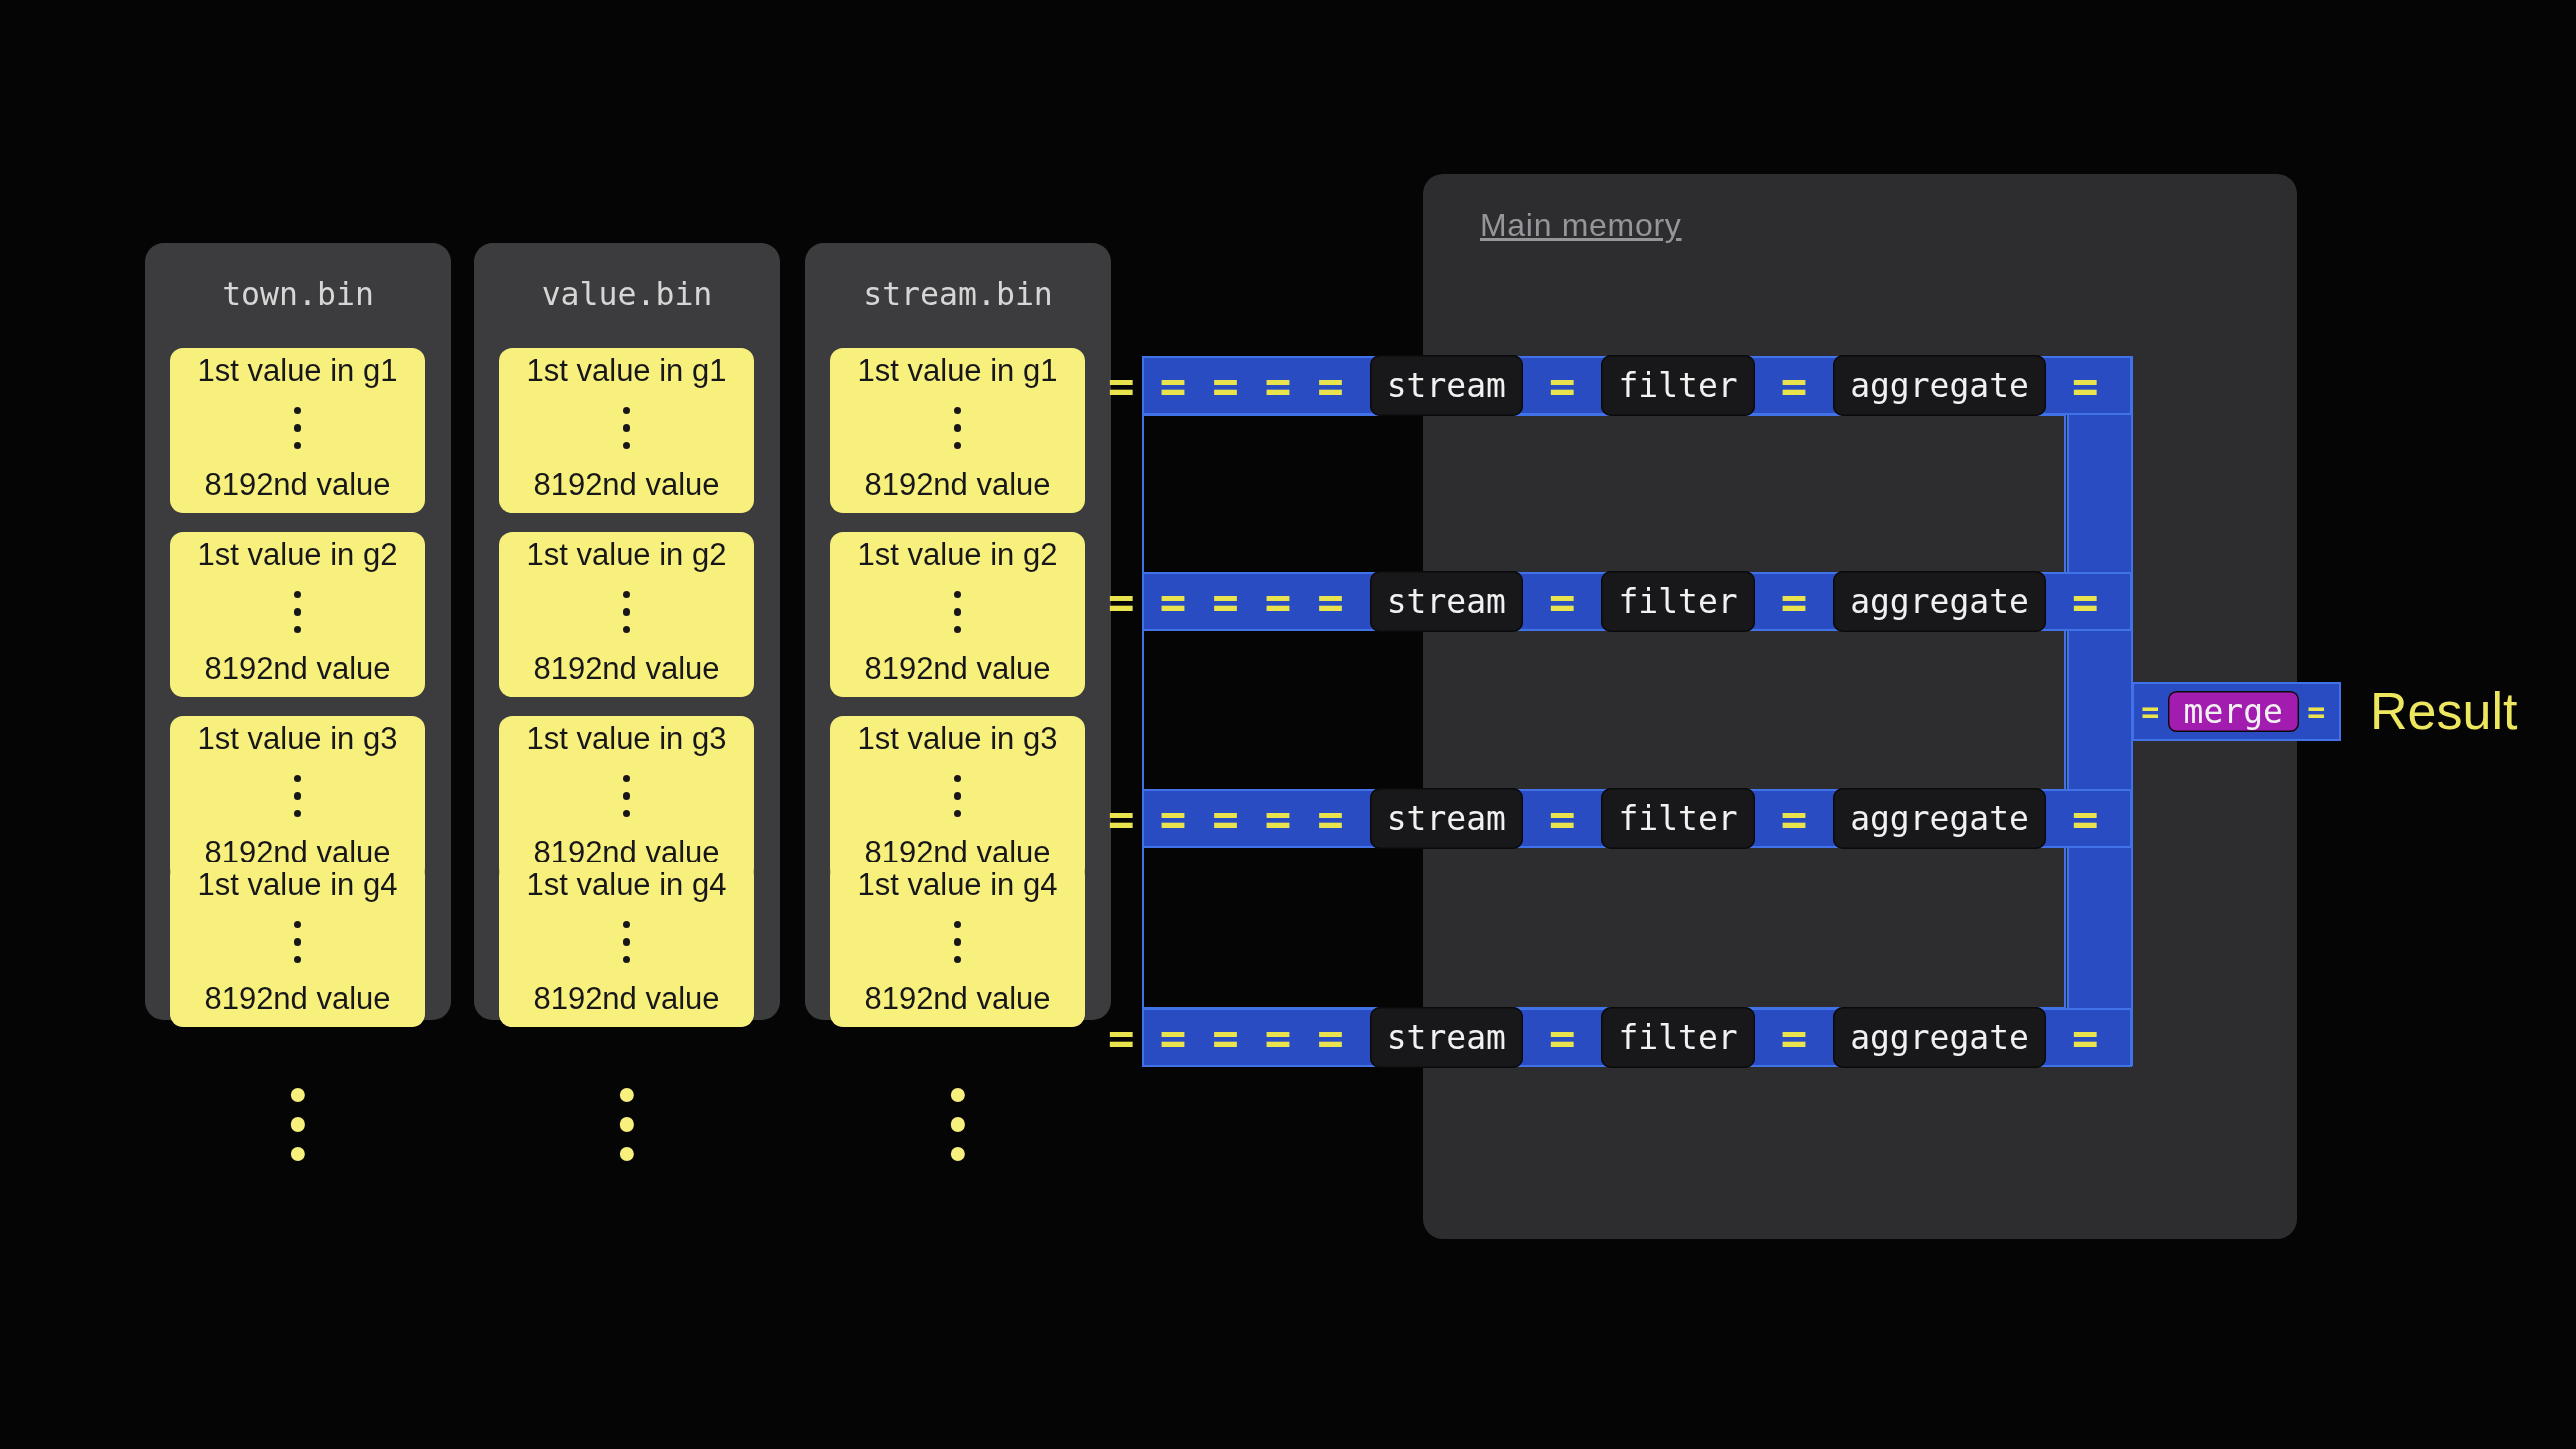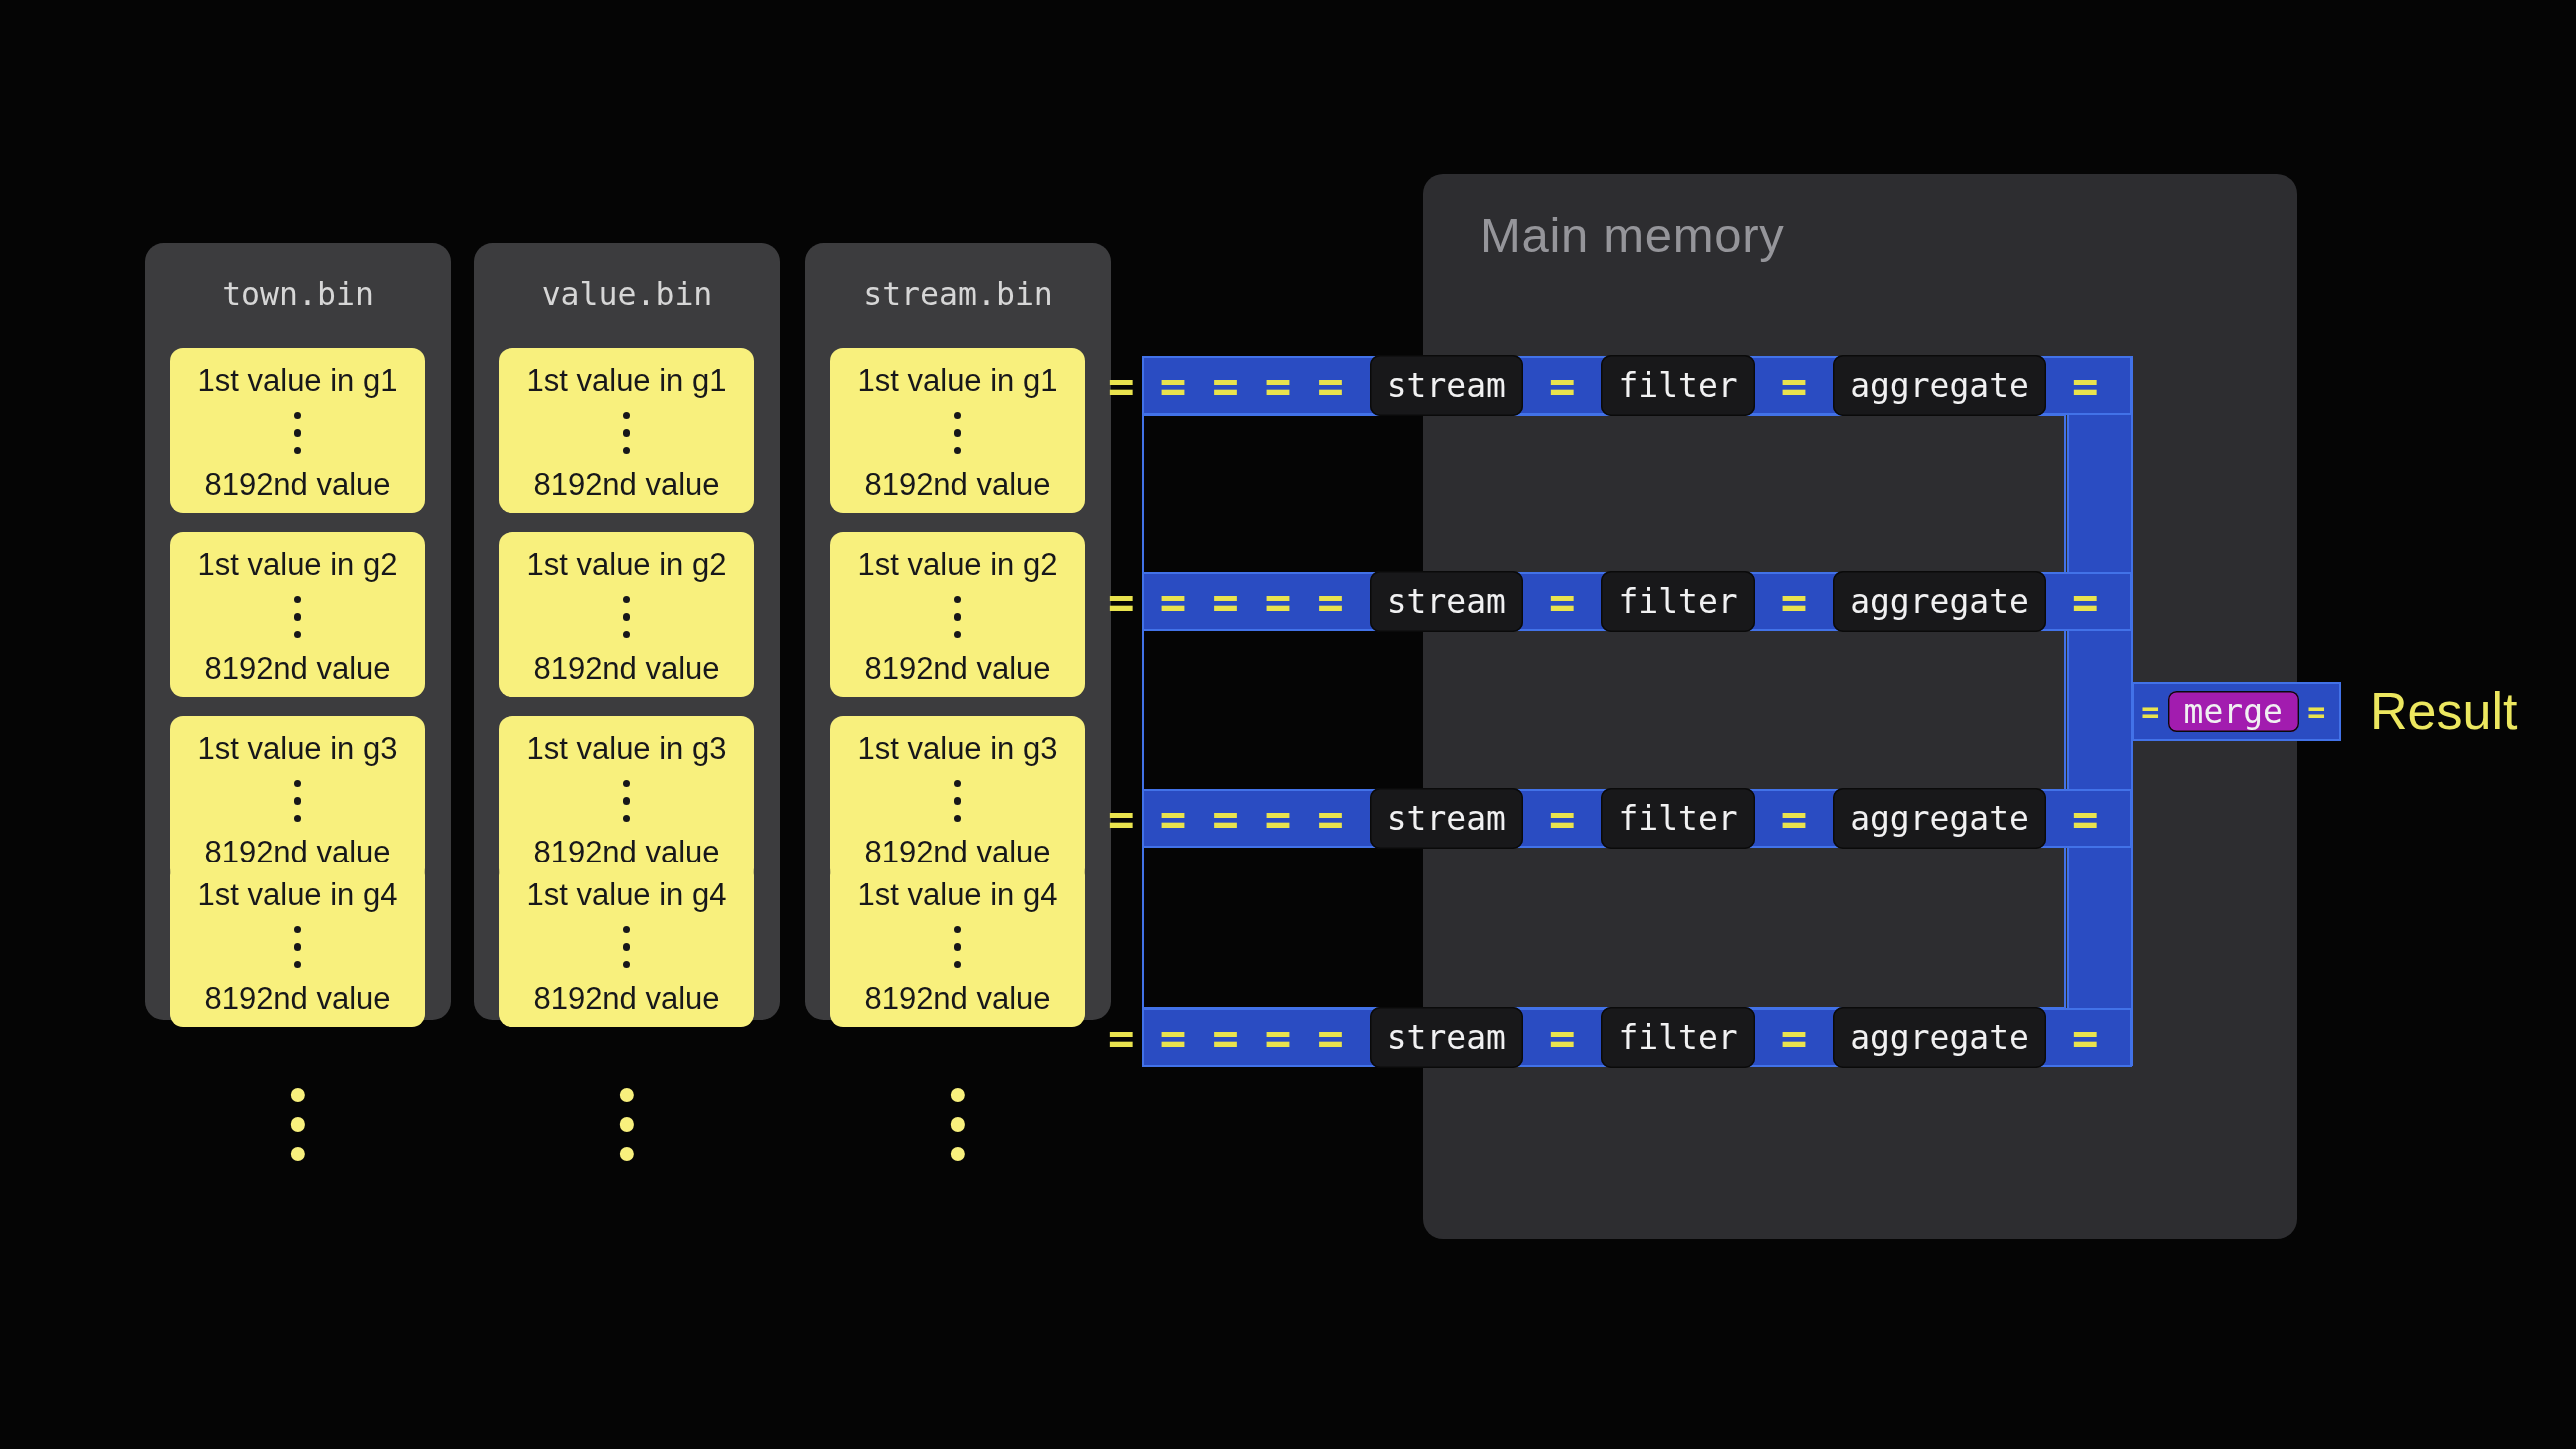--- a/index.html
+++ b/index.html
@@ -19,38 +19,38 @@
     background:#3c3c3e;border-radius:18.6px;
   }
   .bin-title{
     margin-top:33px;text-align:center;
     font-family:"DejaVu Sans Mono",monospace;font-size:31.5px;color:#d6d6d6;
   }
   .vblock{
     position:absolute;left:25px;width:255px;height:165px;box-sizing:border-box;
     background:var(--accent-yellow,#f8f07d);border-radius:13px;
     display:flex;flex-direction:column;align-items:center;justify-content:space-between;
-    padding:15px 0 10px 0;color:#17171a;font-size:31px;
+    padding:5px 0 10px 0;color:#17171a;font-size:31px;
   }
   .vb1{top:105px}.vb2{top:289px}.vb3{top:473px}.vb4{top:619px}
   .vdots{display:flex;flex-direction:column;gap:10px;}
   .vdots i{width:7.2px;height:7.2px;border-radius:50%;background:#17171a;}
   .bin-ellipsis{
     position:absolute;left:50%;transform:translateX(-50%);top:845px;
     display:flex;flex-direction:column;gap:15px;
   }
   .bin-ellipsis i{width:14.3px;height:14.3px;border-radius:50%;background:var(--accent-yellow,#f8f07d);}
   
   .memory{
     position:absolute;left:1423px;top:174px;width:874px;height:1065px;
     background:#2d2d30;border-radius:20px;z-index:0;
   }
   .memory-title{
     position:absolute;left:57px;top:33px;
-    font-size:49px;color:#95959a;letter-spacing:0.7px;
+    font-size:32px;color:#95959a;letter-spacing:0.7px;text-decoration:underline;
   }
   
   .gap-rect{
     position:absolute;left:1142px;width:924px;box-sizing:border-box;
     border:2.1px solid var(--pipe-stroke,#4272e8);background:transparent;z-index:1;
   }
   .g1{top:414px;height:161px}.g2{top:629px;height:162px}.g3{top:846px;height:163px}
   .bus{
     position:absolute;left:2067px;top:356px;width:66px;height:710px;box-sizing:border-box;
     background:var(--pipe-blue,#2a4cc2);border:2.1px solid var(--pipe-stroke,#4272e8);z-index:2;

